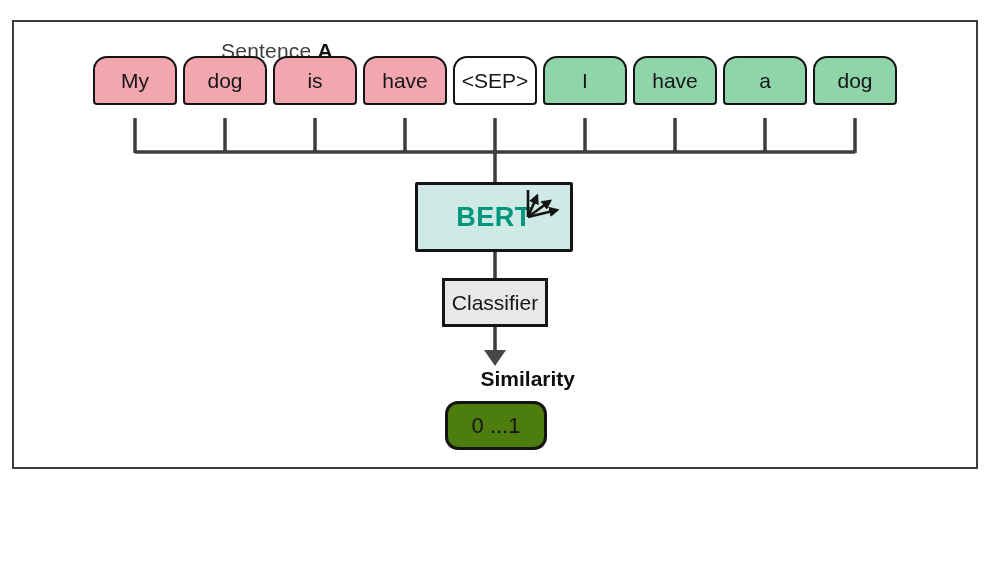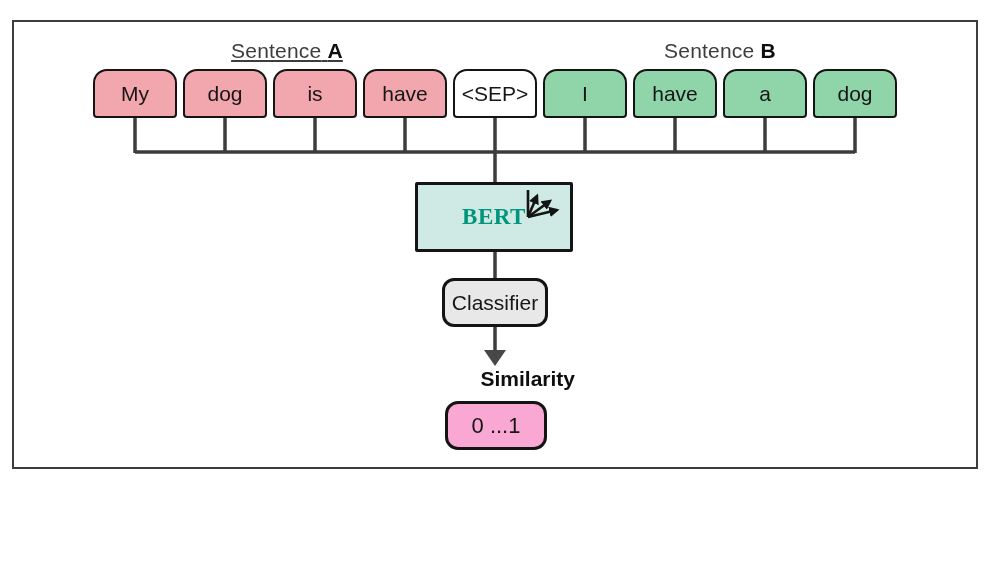--- a/index.html
+++ b/index.html
@@ -18,51 +18,51 @@
     background:#ffffff;
   }
   .wires{position:absolute;left:0;top:0;z-index:0;}
   
   .sent-label{
     position:absolute;top:16px;height:26px;
     font-size:21px;line-height:26px;color:#3d3d3d;
     text-align:center;z-index:2;letter-spacing:.2px;
   }
   .sent-label b{color:#0e0e0e;font-weight:700;}
-  .sent-label--a{left:96px;width:354px;text-decoration:underline;}
+  .sent-label--a{left:86px;width:354px;}
   .sent-label--b{left:529px;width:354px;}
   
   .token-row{
-    position:absolute;left:79px;top:47px;
+    position:absolute;left:79px;top:34px;
     display:flex;gap:6px;z-index:2;
   }
   .token{
     box-sizing:border-box;
     width:84px;height:49px;
     border:2.5px solid #141414;
     border-radius:14px 14px 4px 4px;
     display:flex;align-items:center;justify-content:center;
     font-size:21px;color:#161616;
     background:#fff;
   }
   
   .bert-box{
     position:absolute;left:401px;top:160px;
     box-sizing:border-box;width:158px;height:70px;
     border:3px solid #141414;border-radius:2px;
     display:flex;align-items:center;justify-content:center;
     z-index:2;
   }
-  .bert-label{font-size:23px;font-weight:700;letter-spacing:.5px;font-family:Liberation Serif, serif;}
+  .bert-label{font-size:27px;font-weight:700;letter-spacing:.5px;}
   .fanout{position:absolute;right:4px;top:3px;}
   
   .classifier-box{
     position:absolute;left:428px;top:256px;
     box-sizing:border-box;width:106px;height:49px;
-    border:3px solid #141414;border-radius:12px;
+    border:3px solid #141414;border-radius:0;
     display:flex;align-items:center;justify-content:center;
     font-size:21px;color:#161616;z-index:2;
   }
   
   .similarity-label{
     position:absolute;left:401px;top:345px;width:160px;
     text-align:right;font-size:21px;font-weight:700;color:#0e0e0e;z-index:2;
   }
   .range-box{
     position:absolute;left:431px;top:379px;
@@ -105,24 +105,20 @@
         <path d="M481,230 V256"></path>
         <path d="M481,305 V329"></path>
       </g>
       <polygon points="470,328 492,328 481,344" fill="#474747"></polygon>
     </svg>
 
     <div class="sent-label sent-label--a">
       <span>Sentence</span>
       <b>A</b>
     </div>
-    <div class="sent-label sent-label--b">
-      <span>Sentence</span>
-      <b>B</b>
-    </div>
 
     <div class="token-row">
       <div class="token" style="background-color: rgb(242, 166, 174);">My</div>
       <div class="token" style="background-color: rgb(242, 166, 174);">dog</div>
       <div class="token" style="background-color: rgb(242, 166, 174); text-align: right;">is</div>
       <div class="token" style="background-color: rgb(242, 166, 174);">have</div>
       <div class="token" style="background-color: rgb(255, 255, 255);">&lt;SEP&gt;</div>
       <div class="token" style="background-color: rgb(144, 213, 170);">I</div>
       <div class="token" style="background-color: rgb(144, 213, 170);">have</div>
       <div class="token" style="background-color: rgb(144, 213, 170);">a</div>
@@ -142,18 +138,18 @@
           <path d="M4,29 L13,8" marker-end="url(#ah)"></path>
           <path d="M4,29 L26,13" marker-end="url(#ah)"></path>
           <path d="M4,29 L33,22" marker-end="url(#ah)"></path>
         </g>
       </svg>
     </div>
 
     <div class="classifier-box" style="background-color: rgb(232, 232, 232);">Classifier</div>
 
     <div class="similarity-label">Similarity</div>
-    <div class="range-box" style="background-color: #f9a8d4;">0 ...1</div>
+    <div class="range-box" style="background-color: #4d7c0f;">0 ...1</div>
 
   </div>
 
 
 </div>
 
 </body></html>

